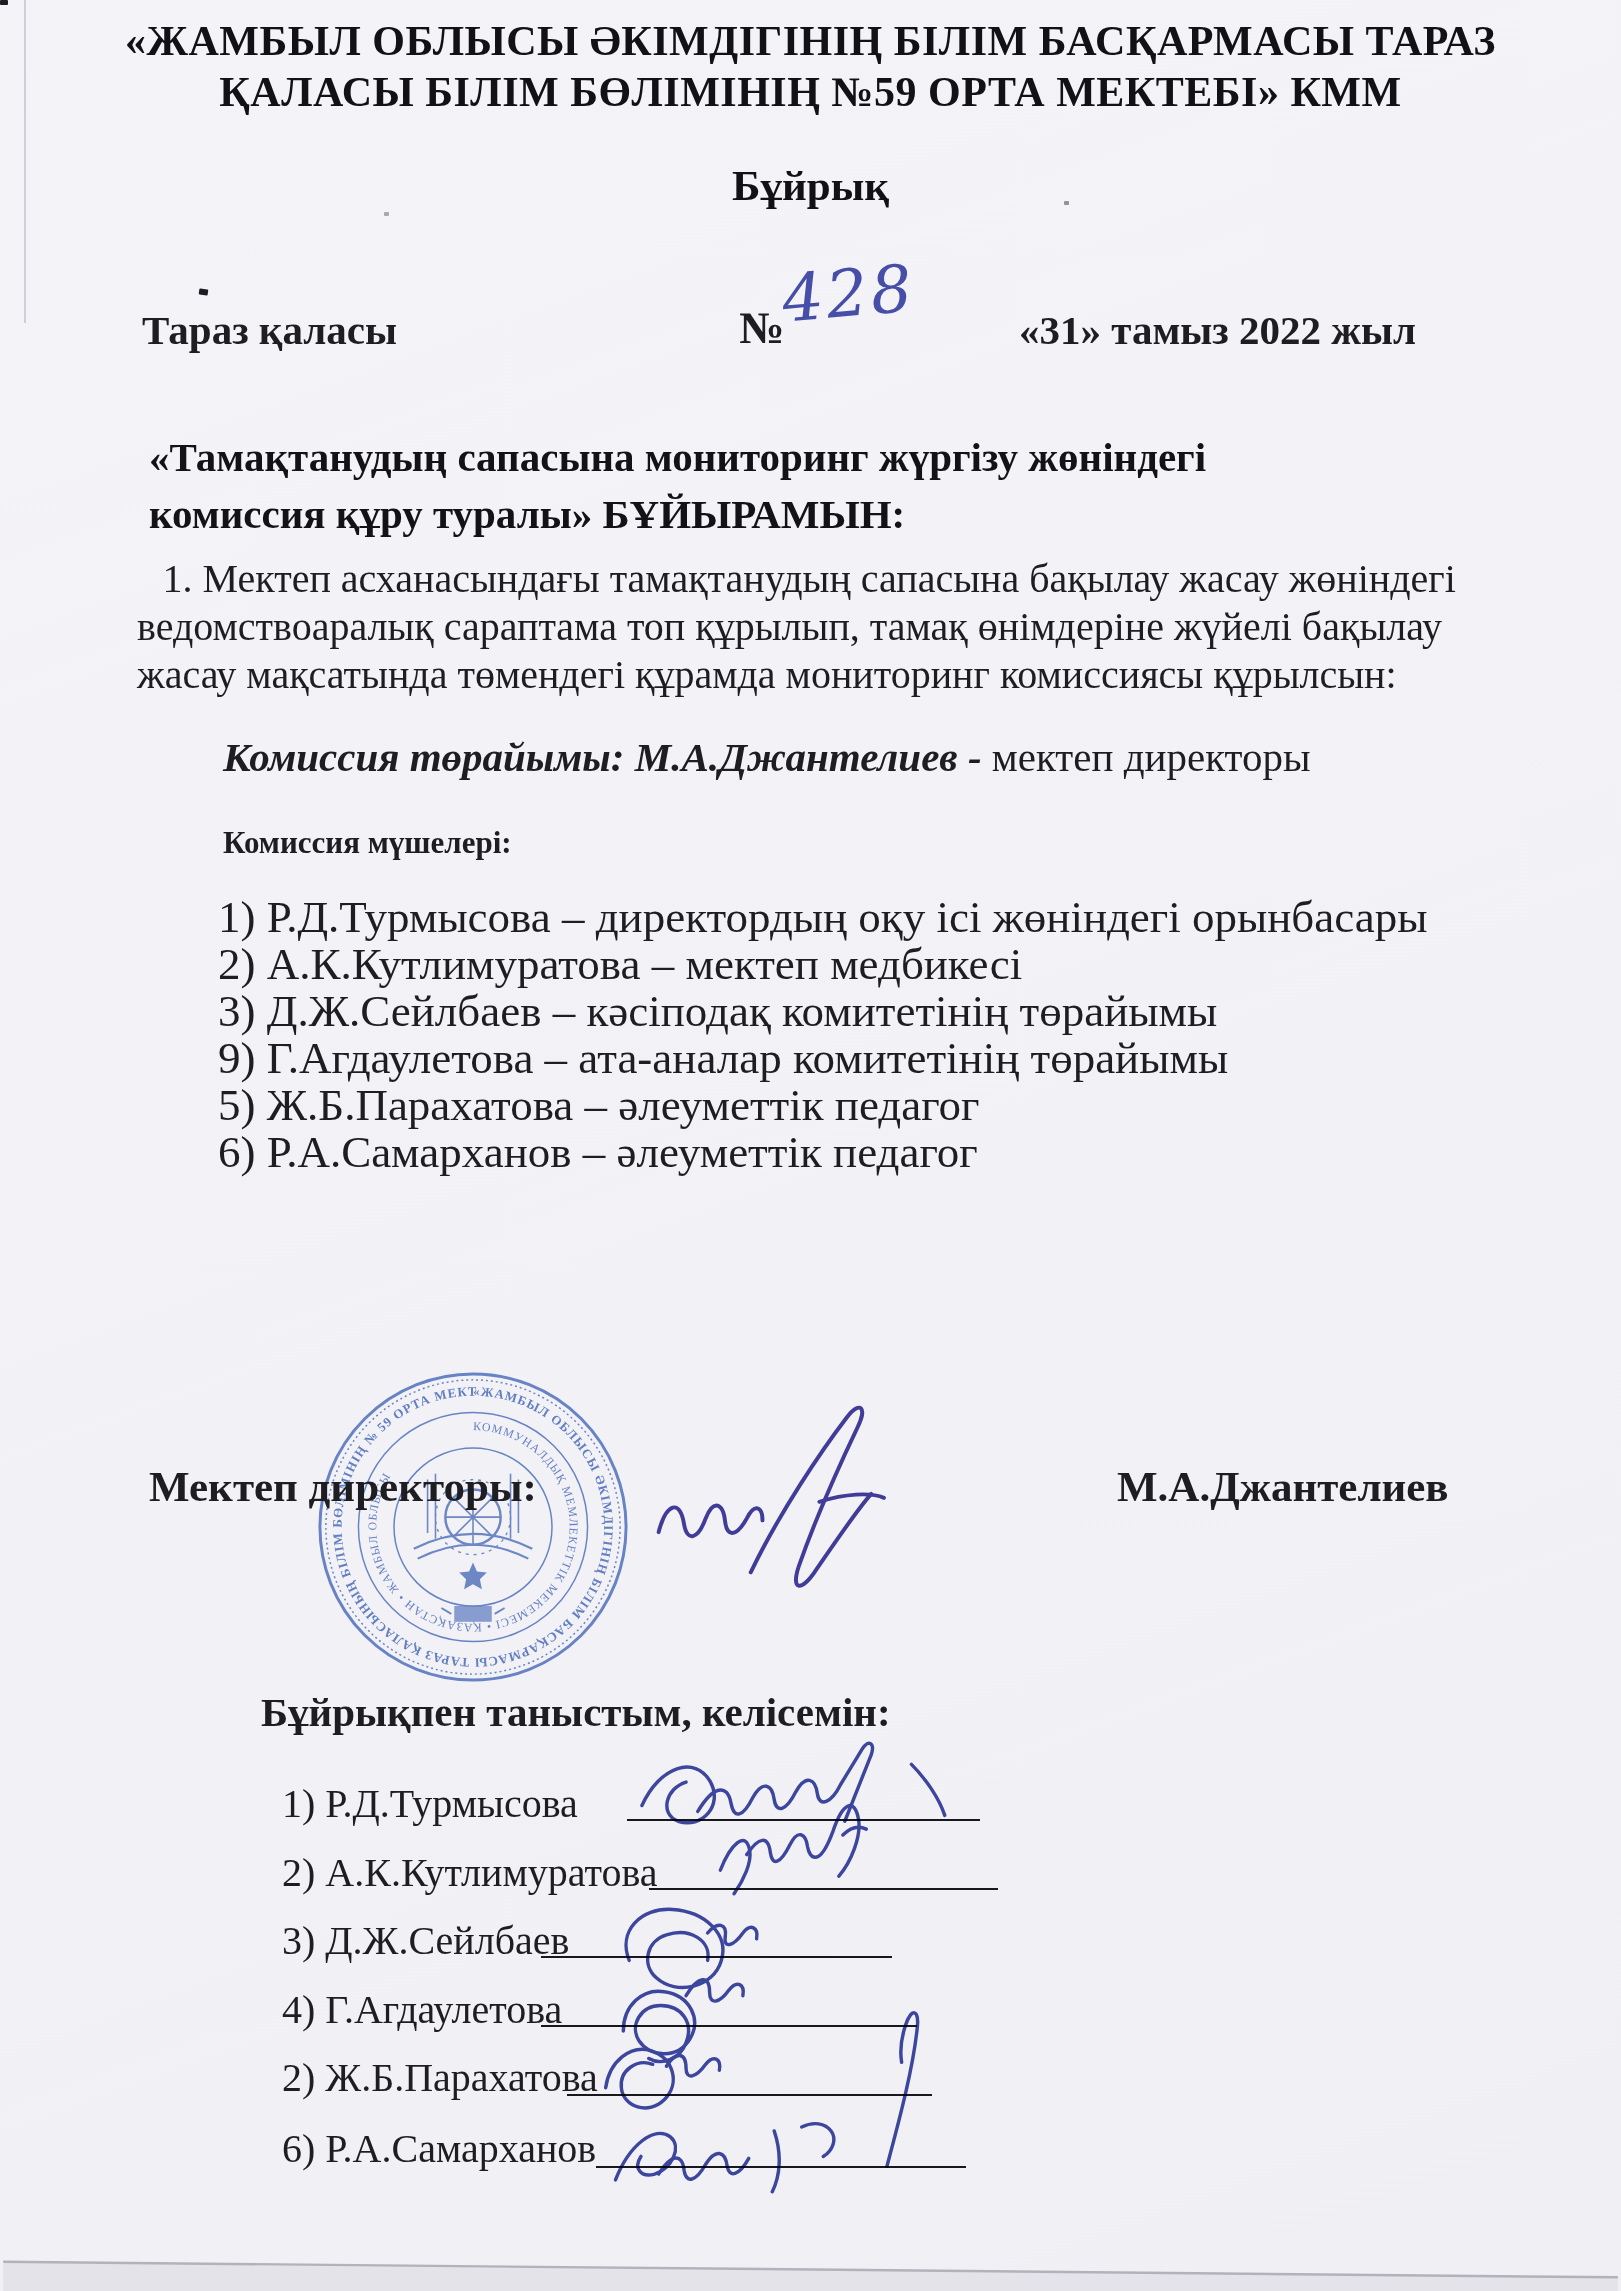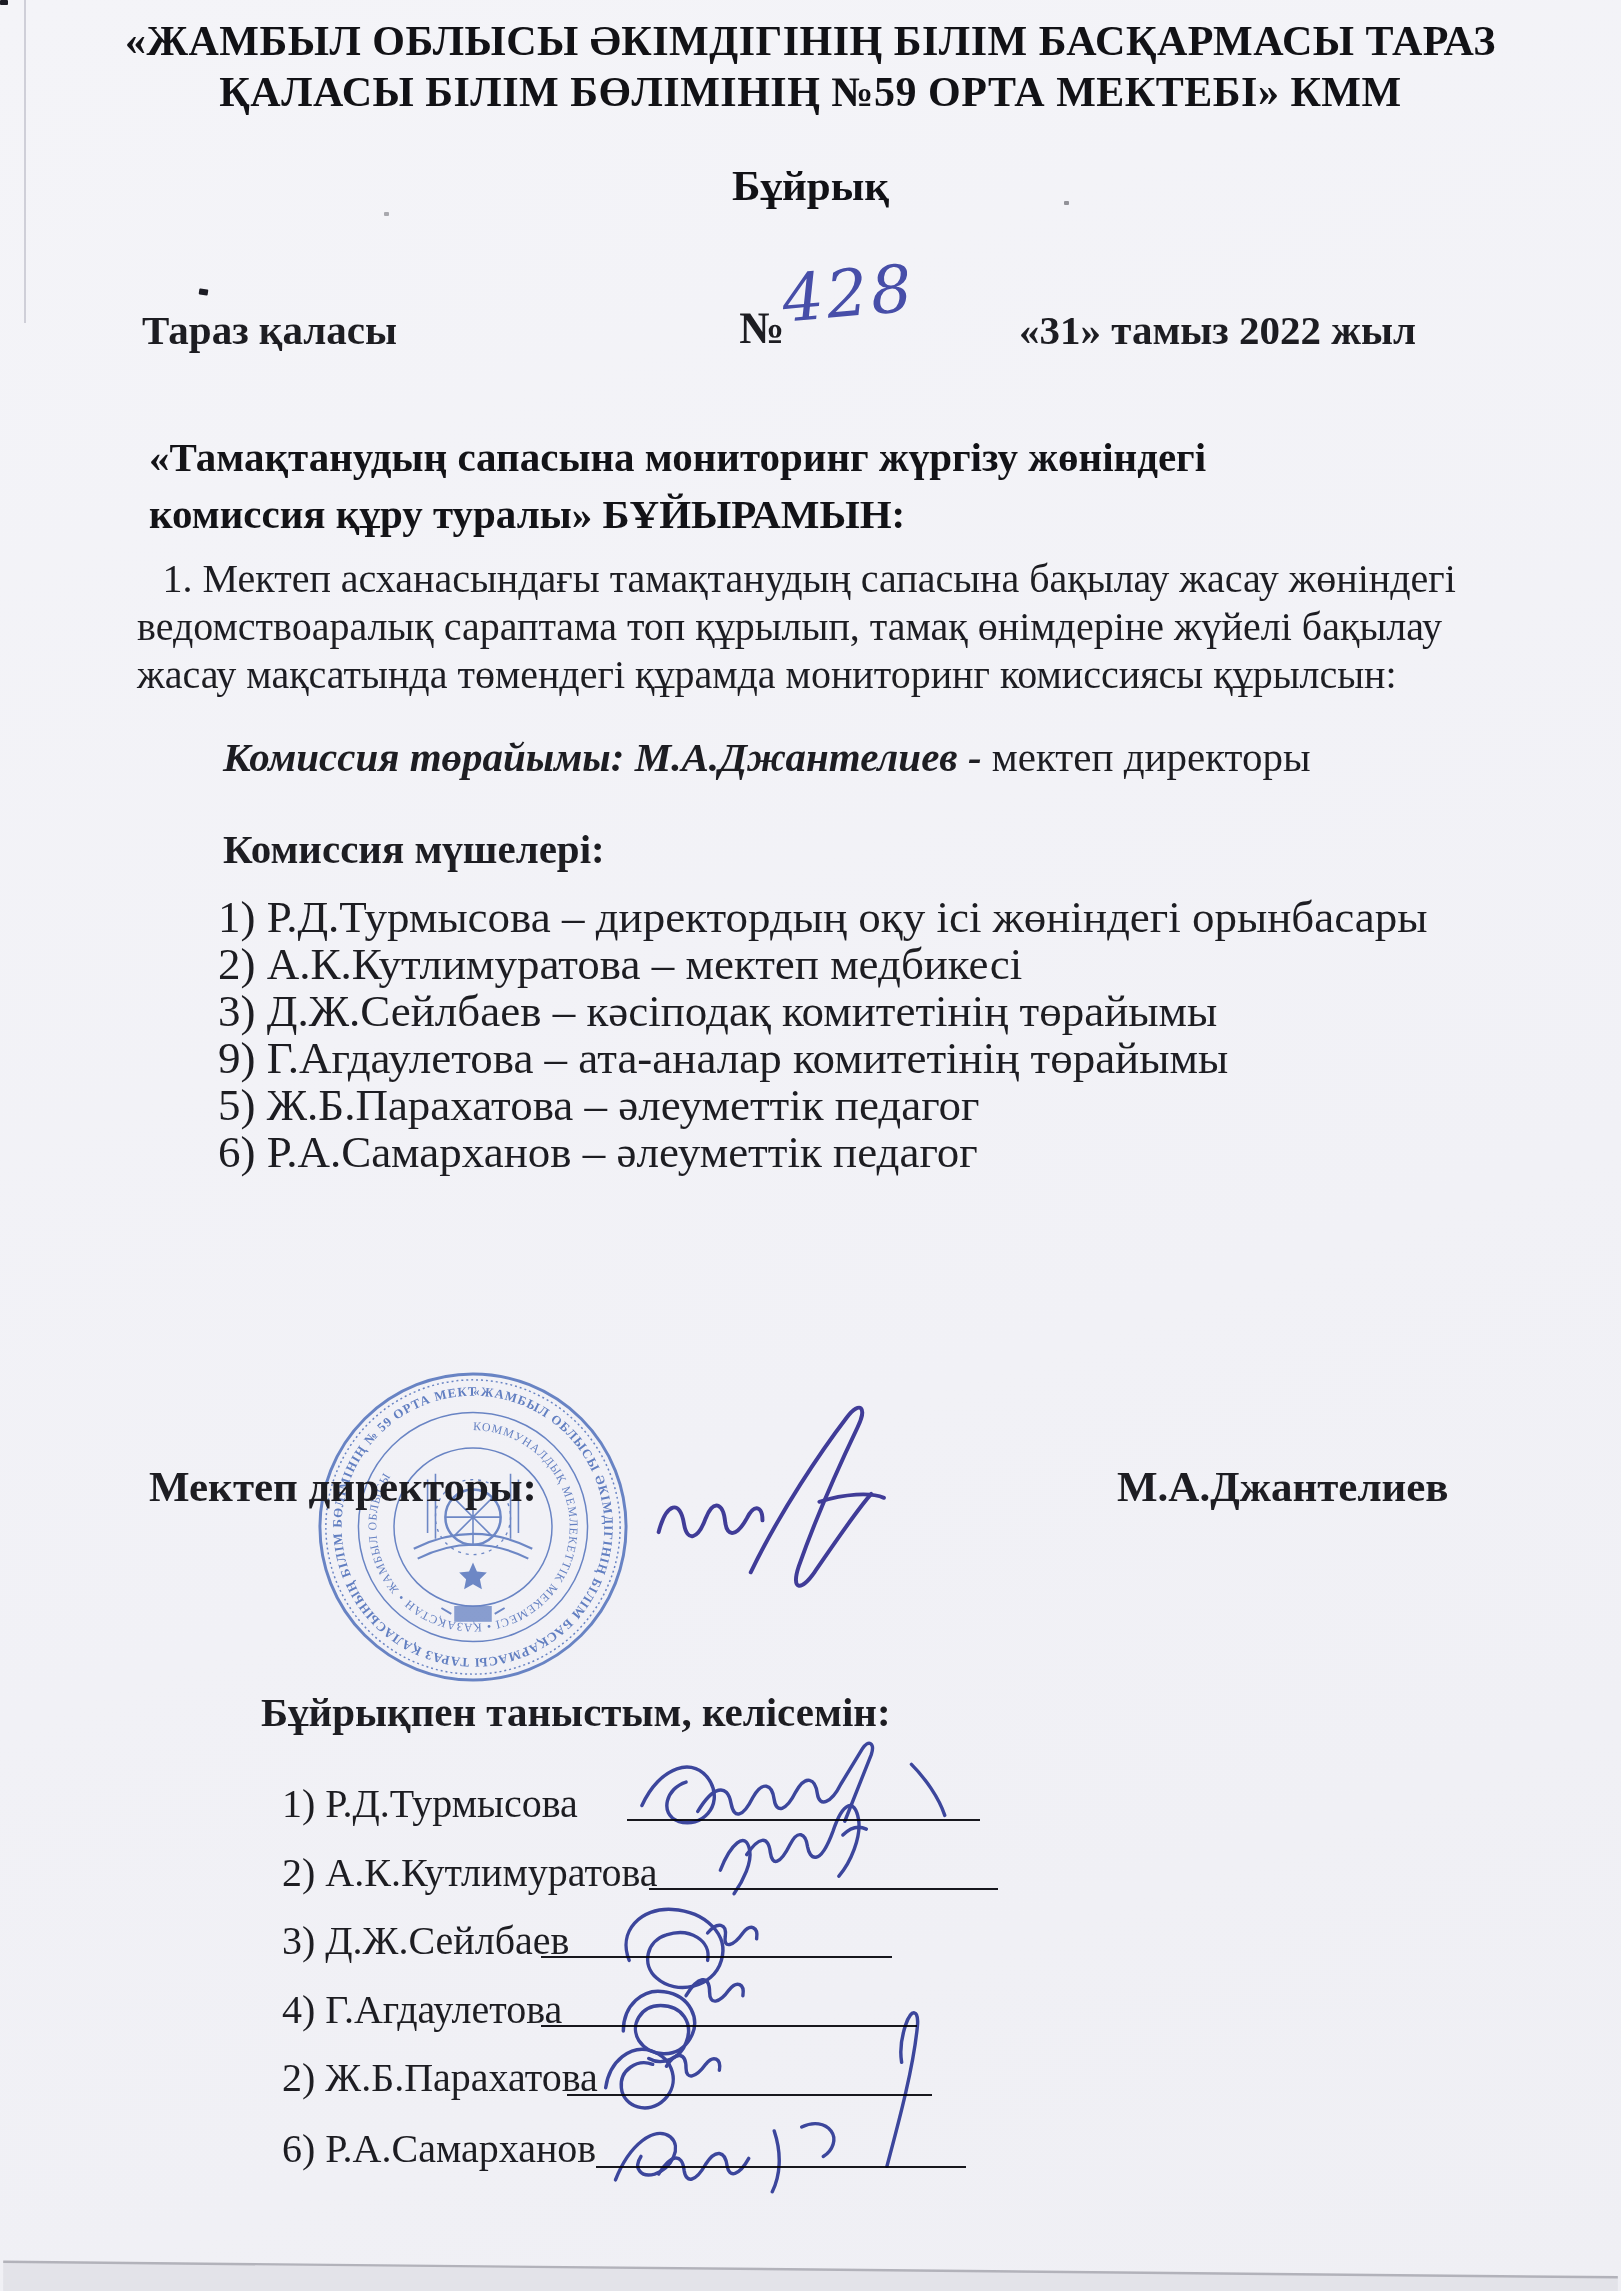--- a/index.html
+++ b/index.html
@@ -21,21 +21,21 @@
     left:782px;top:261px;font-size:65px;line-height:65px;
     font-family:"DejaVu Serif", serif;font-style:italic;
     color:#4a52ae;transform:rotate(-5deg);letter-spacing:2.9px;
     mix-blend-mode:multiply;
   }
   .meta-date{left:1019px;top:306px;font-size:41px;font-weight:bold;}
   .subject{left:149px;top:429px;font-size:41px;font-weight:bold;line-height:57px;color:#131317;}
   .para{font-size:40px;line-height:48px;}
   .para1{left:137px;top:555px;width:1372px;text-indent:25.5px;}
   .chair-row{left:223px;top:733px;font-size:41px;}
-  .members-label{left:223px;top:825px;font-size:41px;font-weight:bold;}
+  .members-label{left:223px;top:825px;font-size:31px;font-weight:bold;}
   .members{left:218px;top:894px;font-size:45px;line-height:47px;}
   .para2{left:135px;top:1221px;width:1362px;text-indent:29px;}
   .director-label{left:149px;top:1462px;font-size:43px;font-weight:bold;z-index:3;}
   .director-name{left:1117px;top:1462px;font-size:43px;font-weight:bold;}
   .ack-heading{left:261px;top:1688px;font-size:41px;font-weight:bold;}
   .ack-name{position:absolute;font-size:40px;}
   .sig-line{position:absolute;height:0;border-bottom:2.9px solid #17171d;}
   .stamp-svg{left:315px;top:1369px;z-index:2;mix-blend-mode:multiply;}
   .ink-svg{left:0;top:0;z-index:4;mix-blend-mode:multiply;pointer-events:none;}
   .speck{position:absolute;background:#1c1c24;border-radius:1px;}

